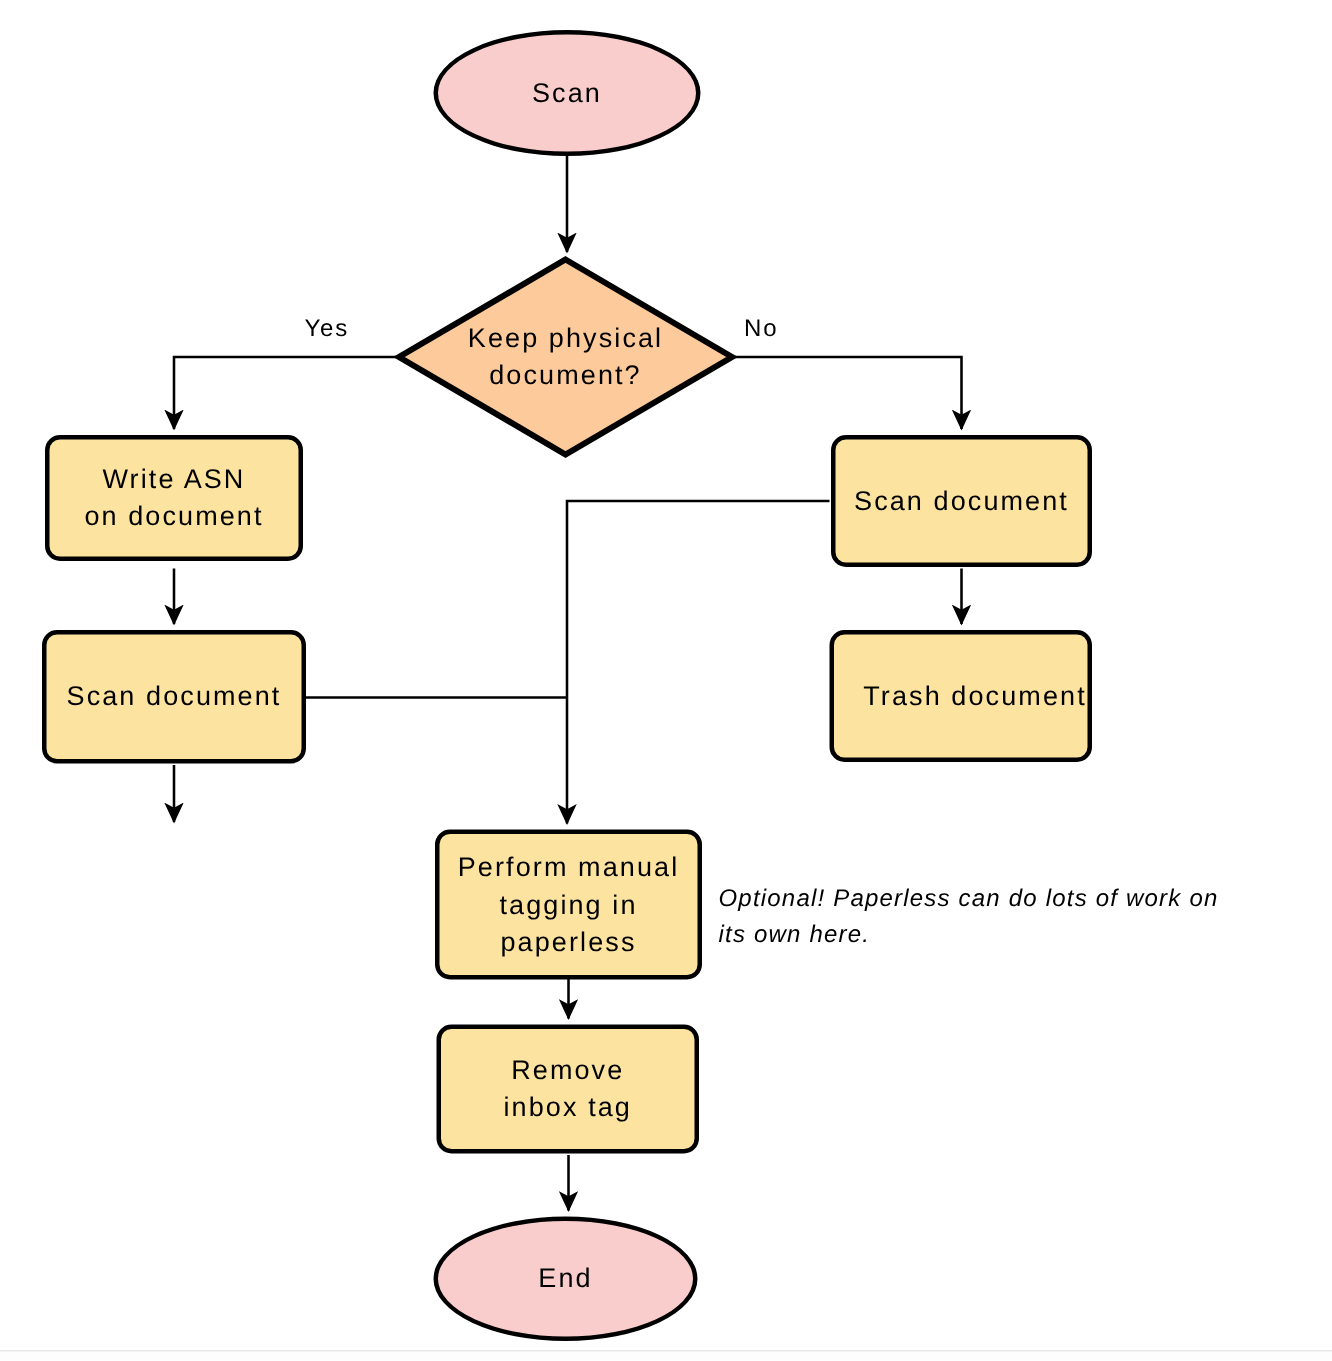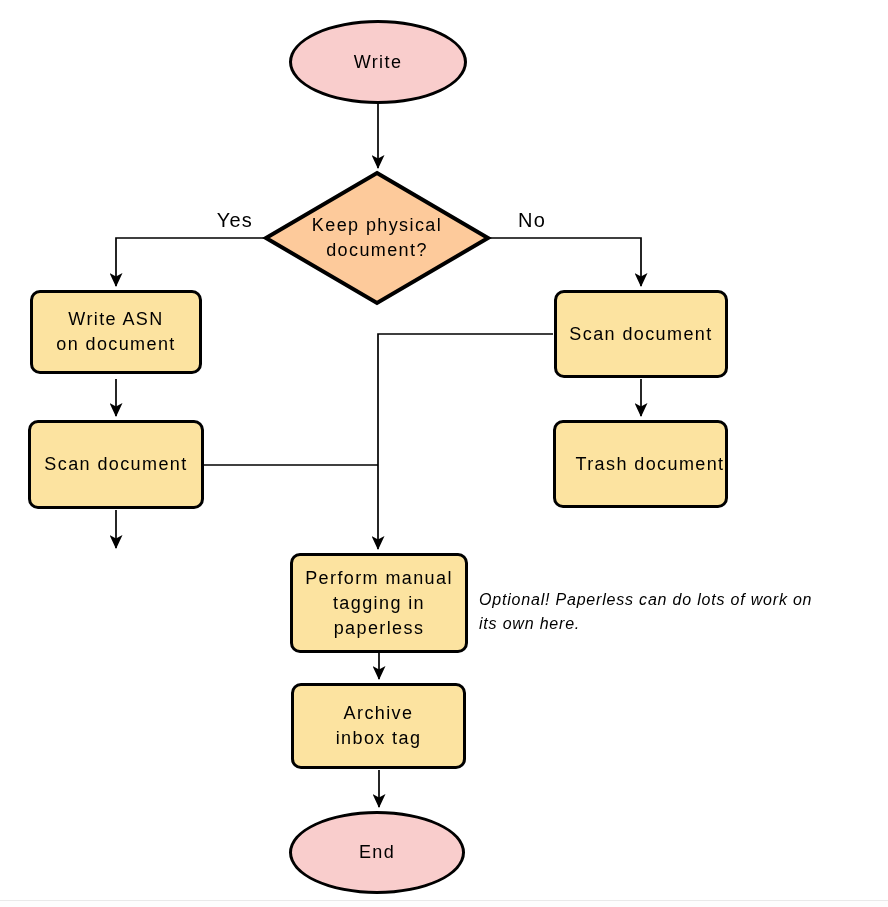--- a/index.html
+++ b/index.html
@@ -44,24 +44,24 @@
     background: #F9CDCC;
     border: 3.4px solid #000000;
     border-radius: 50%;
   }
   .decision-label {
     background: transparent;
     z-index: 3;
   }
   .edge-label {
     position: absolute;
-    font-size: 20px;
+    font-size: 16px;
     line-height: 18px;
     letter-spacing: 1.2px;
-    text-align: right;
+    text-align: left;
     z-index: 2;
   }
   .note {
     position: absolute;
     font-style: italic;
     font-size: 16px;
     line-height: 24px;
     letter-spacing: 0.8px;
     white-space: pre-line;
     z-index: 2;
@@ -97,21 +97,21 @@
       <path d="M641,379 L641,416" marker-end="url(#arrow)"></path>
       <path d="M553,334 L378,334 L378,549" marker-end="url(#arrow)"></path>
       <path d="M204,465 L378,465"></path>
       <path d="M379,642 L379,679" marker-end="url(#arrow)"></path>
       <path d="M379,770 L379,807" marker-end="url(#arrow)"></path>
     </g>
 
     <polygon points="377,173 488,238 377,303 266,238" fill="#FDCA9B" stroke="#000000" stroke-width="4"></polygon>
   </svg>
 
-  <div class="node terminator" style="left:289px; top:20px; width:178px; height:84px;">Write</div>
+  <div class="node terminator" style="left:289px; top:20px; width:178px; height:84px;">Scan</div>
 
   <div class="node decision-label" style="left:267px; top:200px; width:220px; height:76px;">Keep physical
 document?</div>
 
   <div class="edge-label" style="left:203px; top:211px; width:50px;">Yes</div>
 
   <div class="edge-label" style="left:496px; top:211px; width:50px;">No</div>
 
   <div class="node process" style="left:30px; top:290px; width:172px; height:84px;">Write ASN
 on document</div>
@@ -120,21 +120,21 @@
 
 
   <div class="node process" style="left:554px; top:290px; width:174px; height:88px;">Scan document</div>
 
   <div class="node process" style="left:553px; top:420px; width:175px; height:88px;padding-left:19px;">Trash document</div>
 
   <div class="node process" style="left:290px; top:553px; width:178px; height:100px;">Perform manual
 tagging in
 paperless</div>
 
-  <div class="node process" style="left:291px; top:683px; width:175px; height:86px;">Archive
+  <div class="node process" style="left:291px; top:683px; width:175px; height:86px;">Remove
 inbox tag</div>
 
   <div class="node terminator" style="left:289px; top:811px; width:176px; height:83px;">End</div>
 
   <div class="note" style="left:479px; top:588px; width:402px;">Optional! Paperless can do lots of work on
 its own here.</div>
 
   <div class="bottom-strip"></div>
 
 </div>

